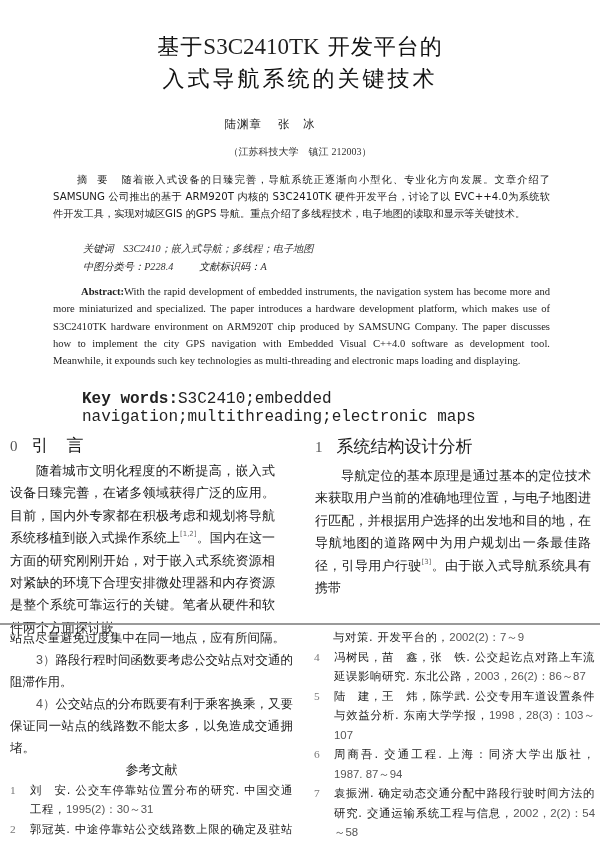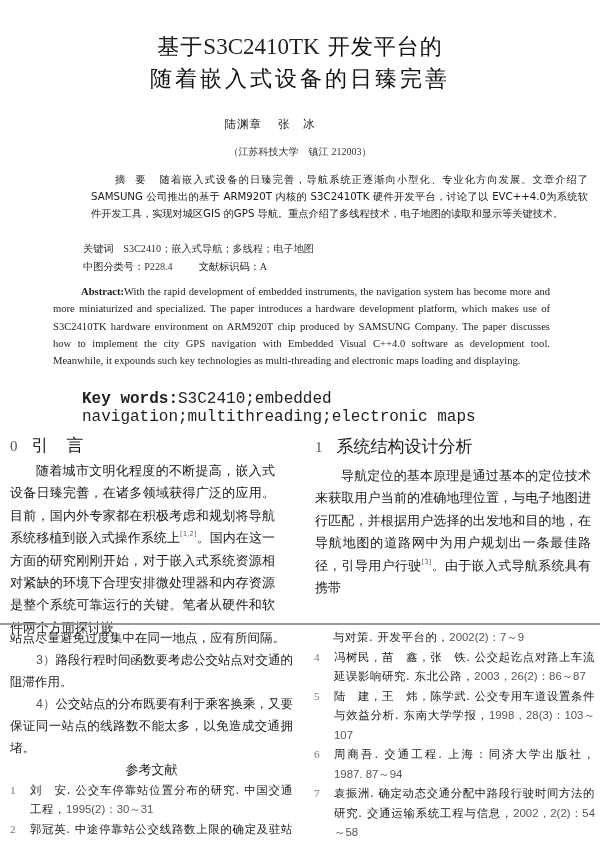--- a/index.html
+++ b/index.html
@@ -6,24 +6,24 @@
   body { width: 600px; height: 842px; position: relative; overflow: hidden; color: #1a1a1a; font-family: "DejaVu Sans", sans-serif; }
   .title { position: absolute; left: 0; width: 600px; text-align: center; font-size: 22px; letter-spacing: 1px; font-weight: normal; color: #111; }
   .title .latin { font-family: "Liberation Serif", serif; font-size: 23px; color: #222; letter-spacing: 0; }
   #t1 { top: 32px; }
   #t2 { top: 64px; letter-spacing: 3px; }
   .authors { position: absolute; top: 117px; left: 0; width: 540px; text-align: center; font-size: 11.5px; letter-spacing: 1px; }
   .authors span + span { margin-left: 16px; }
   .affil { position: absolute; top: 145px; left: 0; width: 600px; text-align: center; font-size: 10px; color: #333; }
   .affil .num { font-family: "Liberation Serif", serif; }
   .abs { position: absolute; left: 53px; width: 497px; font-size: 10.2px; line-height: 17px; text-align: justify; text-align-last: left; }
-  #abs-cn { top: 171px; margin-left: 38px; }
+  #abs-cn { top: 171px; }
   .abs .lbl { letter-spacing: 9px; margin-left: 24px; margin-right: 4px; }
   .latin-s { font-family: "Liberation Serif", serif; color: #333; }
-  .kw-line { position: absolute; left: 83px; font-size: 10.2px; }
+  .kw-line { position: absolute; left: 83px; font-size: 10.2px; font-style: italic; }
   #kw-cn { top: 242px; }
   #cls-cn { top: 260px; text-align: center; }
   #cls-cn .sp { display: inline-block; width: 26px; }
   #abs-en { top: 283px; font-family: "Liberation Serif", serif; font-size: 10.6px; line-height: 17.3px; color: #222; }
   #abs-en b { margin-left: 28px; }
   #kw-en { position: absolute; top: 390px; left: 82px; font-family: Liberation Mono, monospace; font-size: 16px; color: #222; }
 
   .col { position: absolute; width: 265px; font-size: 13px; line-height: 22.4px; text-align: justify; }
   .col p { margin: 0; }
   .indent { text-indent: 26px; }
@@ -43,21 +43,21 @@
   .ref .rt { flex: 1; text-align: justify; letter-spacing: 0.6px; }
   .num-s { font-family: Liberation Sans, sans-serif; color: #555; letter-spacing: 0; }
   #right-bot { position: absolute; left: 333px; top: 628px; width: 262px; }
   #right-bot .cont { padding-left: 0; font-size: 11.4px; line-height: 19.5px; letter-spacing: 0.6px; }
   #right-bot .ref { margin-left: -19px; }
 </style>
 </head>
 <body>
 
 <div id="t1" class="title"><span>基于</span><span class="latin">S3C2410TK</span><span> 开发平台的</span></div>
-<div id="t2" class="title">随着嵌入式设备的日臻完善</div>
+<div id="t2" class="title">入式导航系统的关键技术</div>
 
 <div class="authors">
   <span>陆渊章</span><span>张　冰</span>
 </div>
 <div class="affil"><span>（江苏科技大学　镇江 </span><span class="num">212003</span><span>）</span></div>
 
 <div id="abs-cn" class="abs"><span class="lbl">摘要</span><span>随着嵌入式设备的日臻完善，导航系统正逐渐向小型化、专业化方向发展。文章介绍了 SAMSUNG 公司推出的基于 ARM920T 内核的 S3C2410TK 硬件开发平台，讨论了以 EVC++4.0为系统软件开发工具，实现对城区GIS 的GPS 导航。重点介绍了多线程技术，电子地图的读取和显示等关键技术。</span></div>
 <div id="kw-cn" class="kw-line"><span>关键词</span>&nbsp;&nbsp;&nbsp;<span class="latin-s">S3C2410；嵌入式导航；多线程；电子地图</span></div>
 <div id="cls-cn" class="kw-line"><span>中图分类号：</span><span class="latin-s">P228.4</span><span class="sp"></span><span>文献标识码：</span><span class="latin-s">A</span></div>
 

